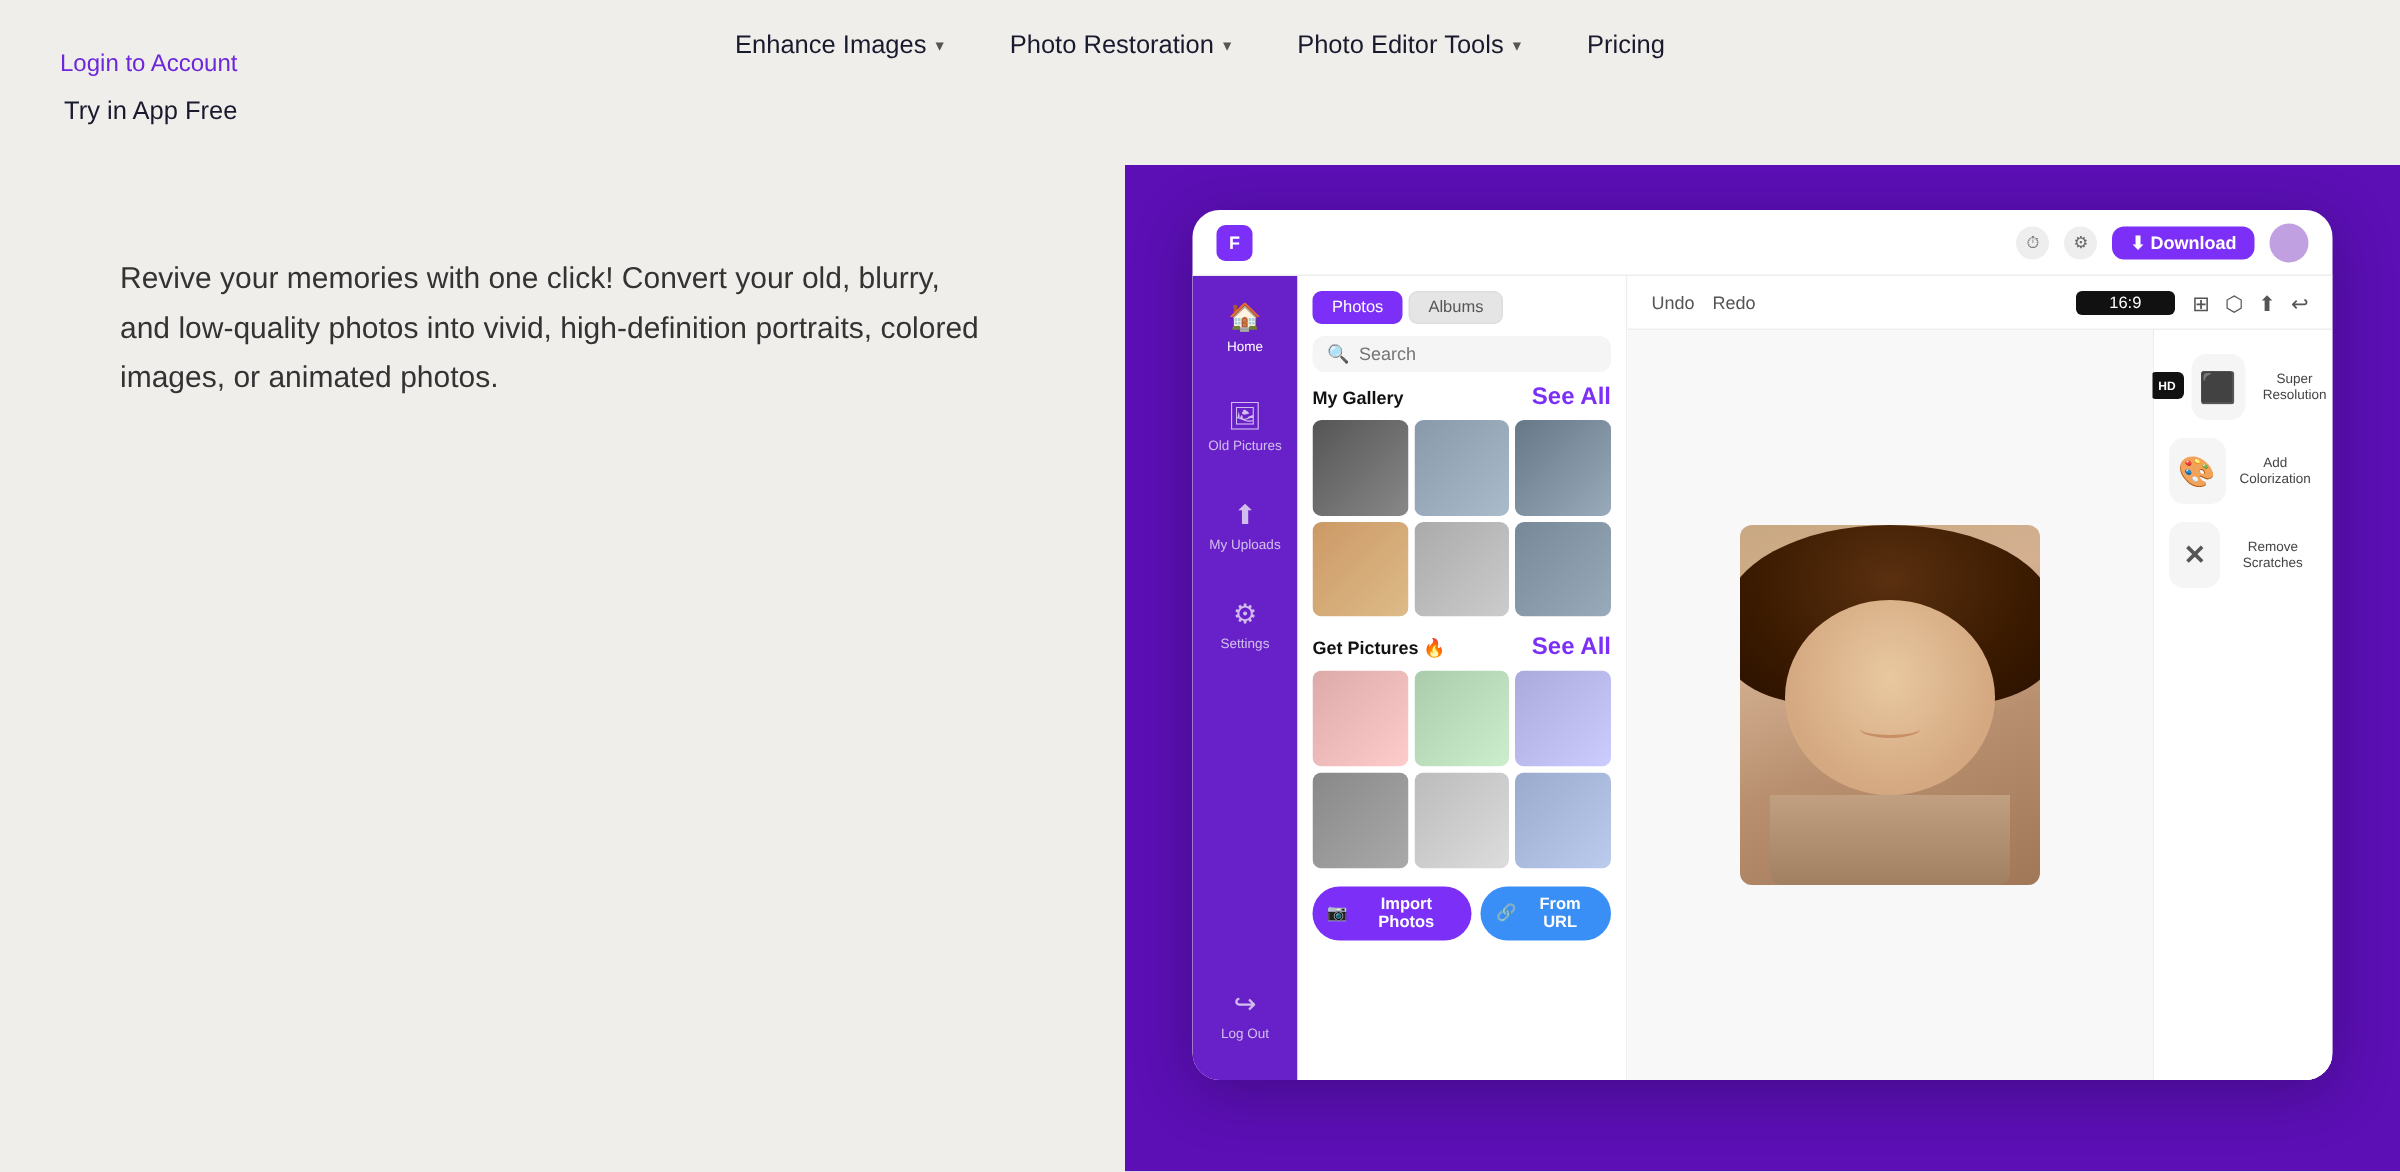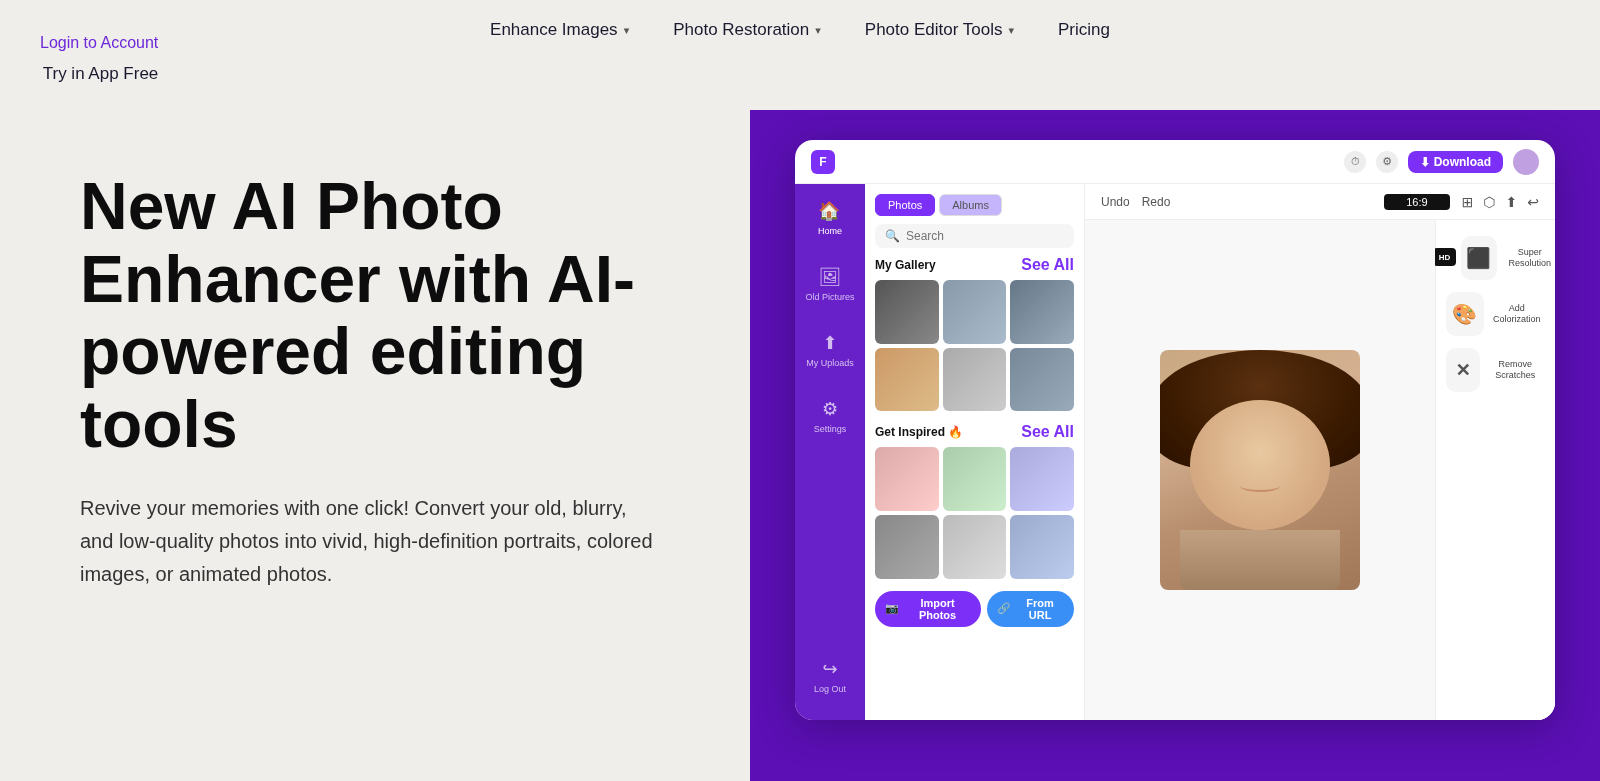--- a/index.html
+++ b/index.html
@@ -218,21 +218,21 @@
       gap: 4px;
       margin-bottom: 8px;
     }
     .panel-tab {
       padding: 4px 12px;
       border-radius: 6px;
       font-size: 11px;
       cursor: pointer;
       color: #555;
       border: 1px solid #ddd;
-      background: #c4b5fd;
+      background: #e5e5e5;
     }
     .panel-tab.active {
       background: #7b2ff7;
       color: #fff;
       border-color: #7b2ff7;
     }
     .panel-search {
       display: flex;
       align-items: center;
       background: #f5f5f5;
@@ -479,21 +479,20 @@
 
   <div class="nav-right-group">
     <a class="nav-login">Login to Account</a>
     <a class="nav-try-free">Try in App Free</a>
   </div>
 </header>
 
 <div class="main-content">
 
   <div class="hero-left">
-    <h1 class="hero-headline">New AI Photo Enhancer with AI-powered editing tools</h1>
     <p class="hero-subtext">Revive your memories with one click! Convert your old, blurry, and low-quality photos into vivid, high-definition portraits, colored images, or animated photos.</p>
   </div>
 
   <div class="hero-right">
     <div class="app-mockup">
 
       <div class="app-topbar">
         <div class="app-logo-small">
           <span>F</span>
         </div>
@@ -563,21 +562,21 @@
               </div>
             <div class="gallery-thumb">
                 <div class="thumb-placeholder t5"></div>
               </div>
             <div class="gallery-thumb">
                 <div class="thumb-placeholder t6"></div>
               </div>
           </div>
 
           <div class="gallery-section-title">
-            <span>Get Inspired 🔥</span>
+            <span>Get Pictures 🔥</span>
             <span class="see-all">See All</span>
           </div>
           <div class="gallery-grid">
             <div class="gallery-thumb">
                 <div class="thumb-placeholder t7"></div>
               </div>
             <div class="gallery-thumb">
                 <div class="thumb-placeholder t8"></div>
               </div>
             <div class="gallery-thumb">

